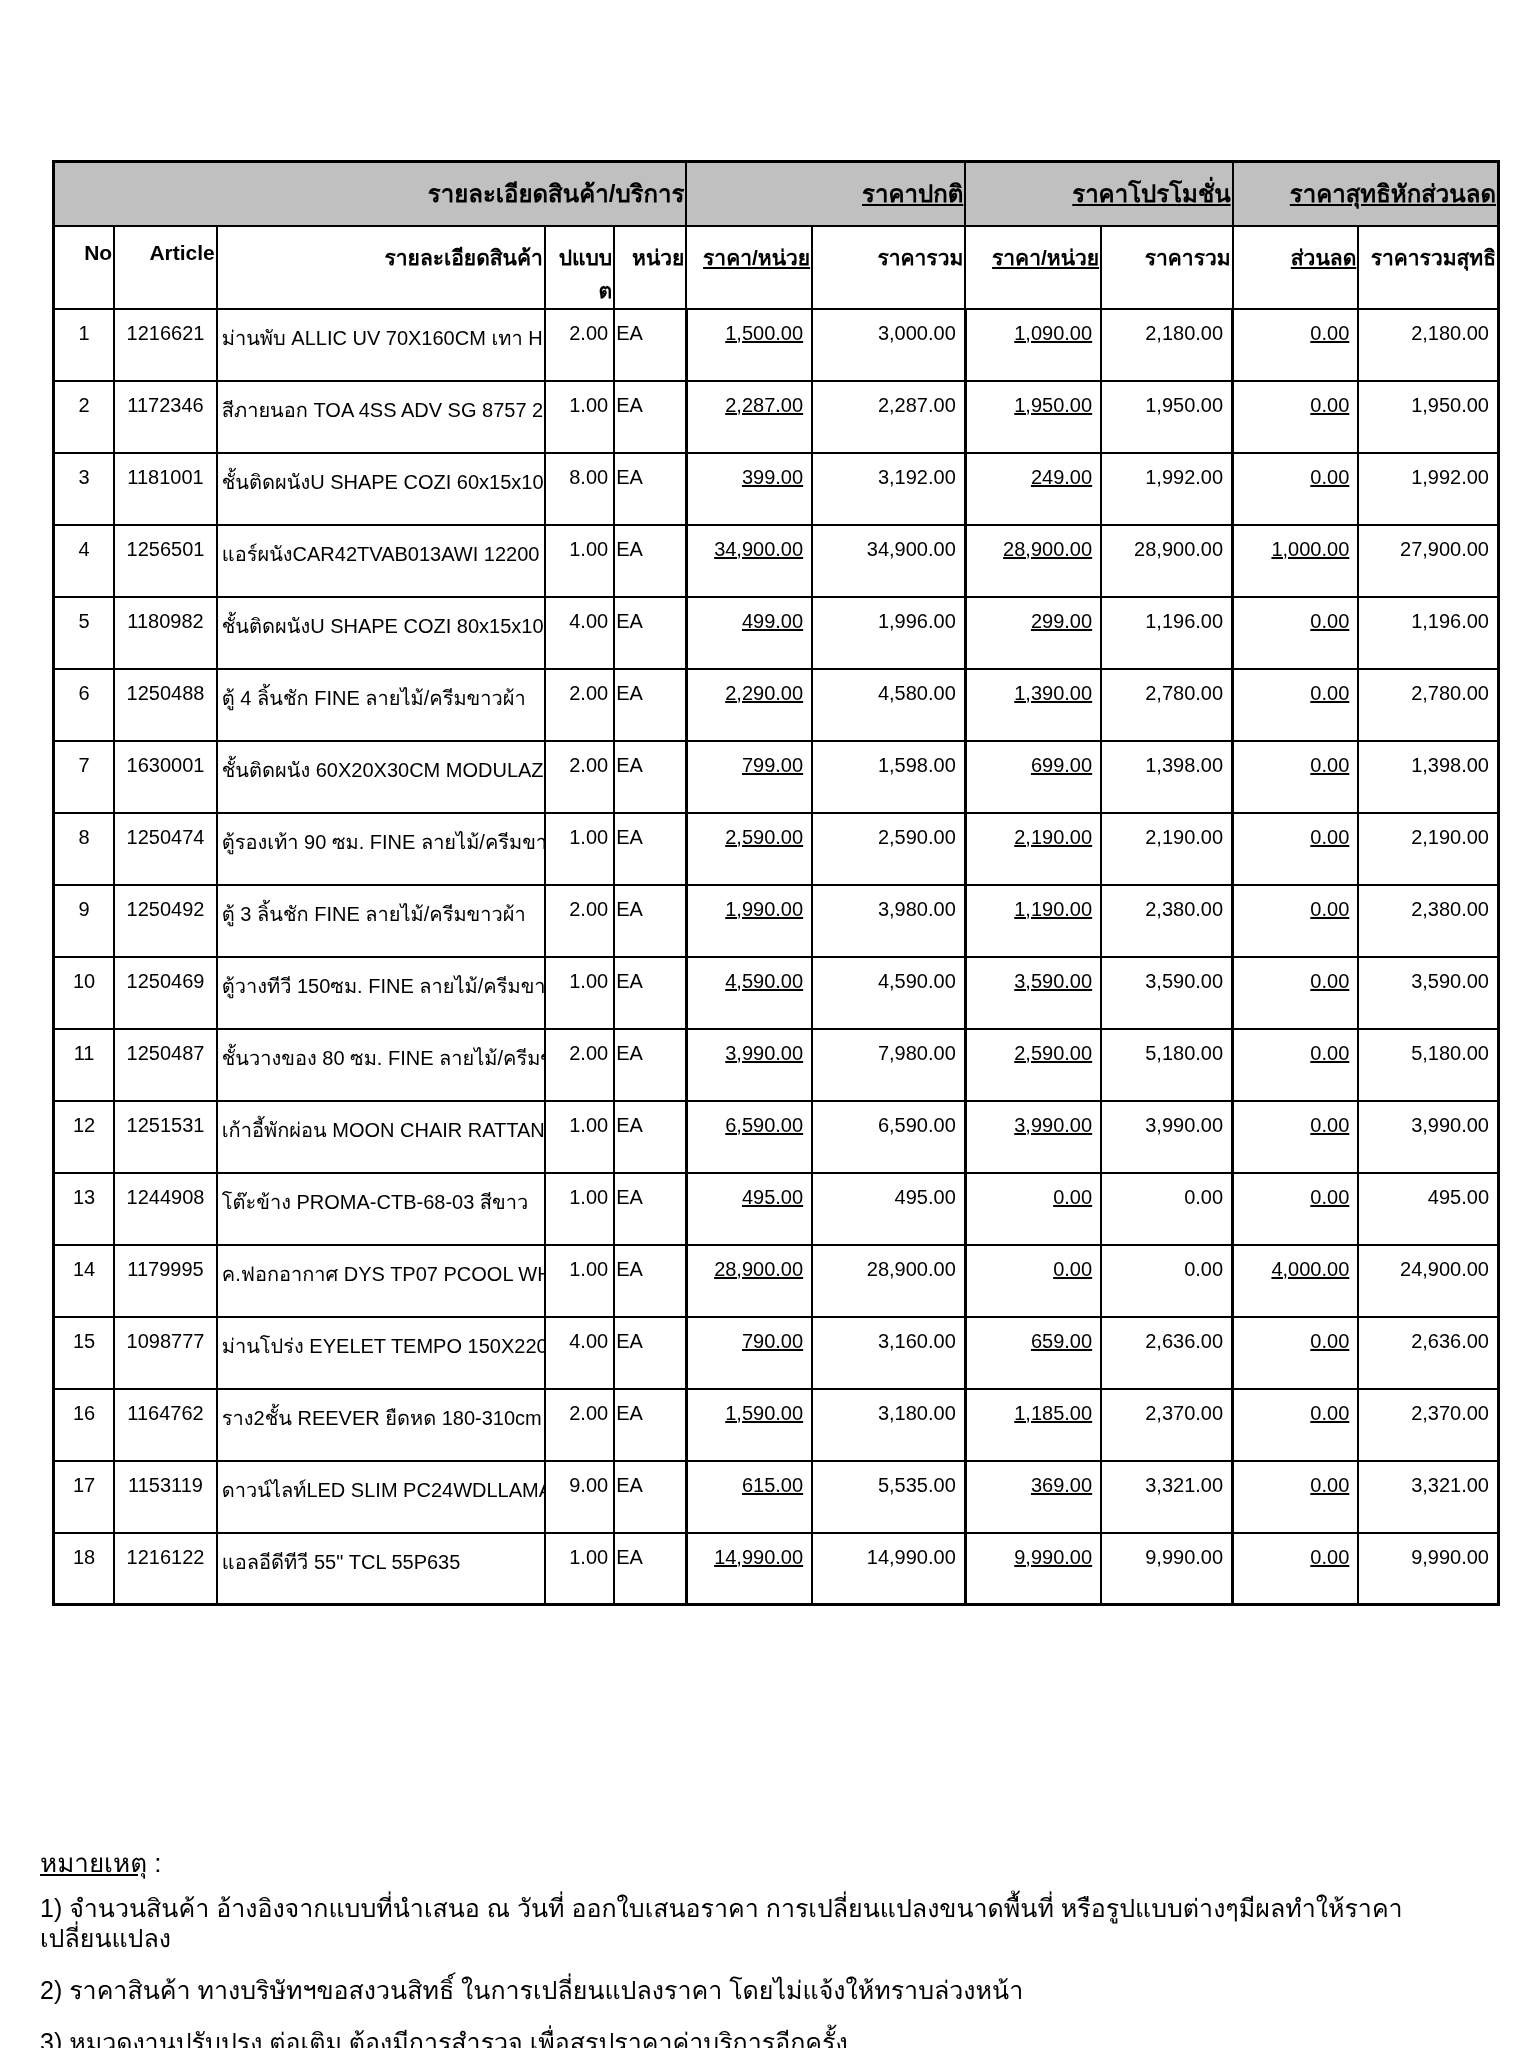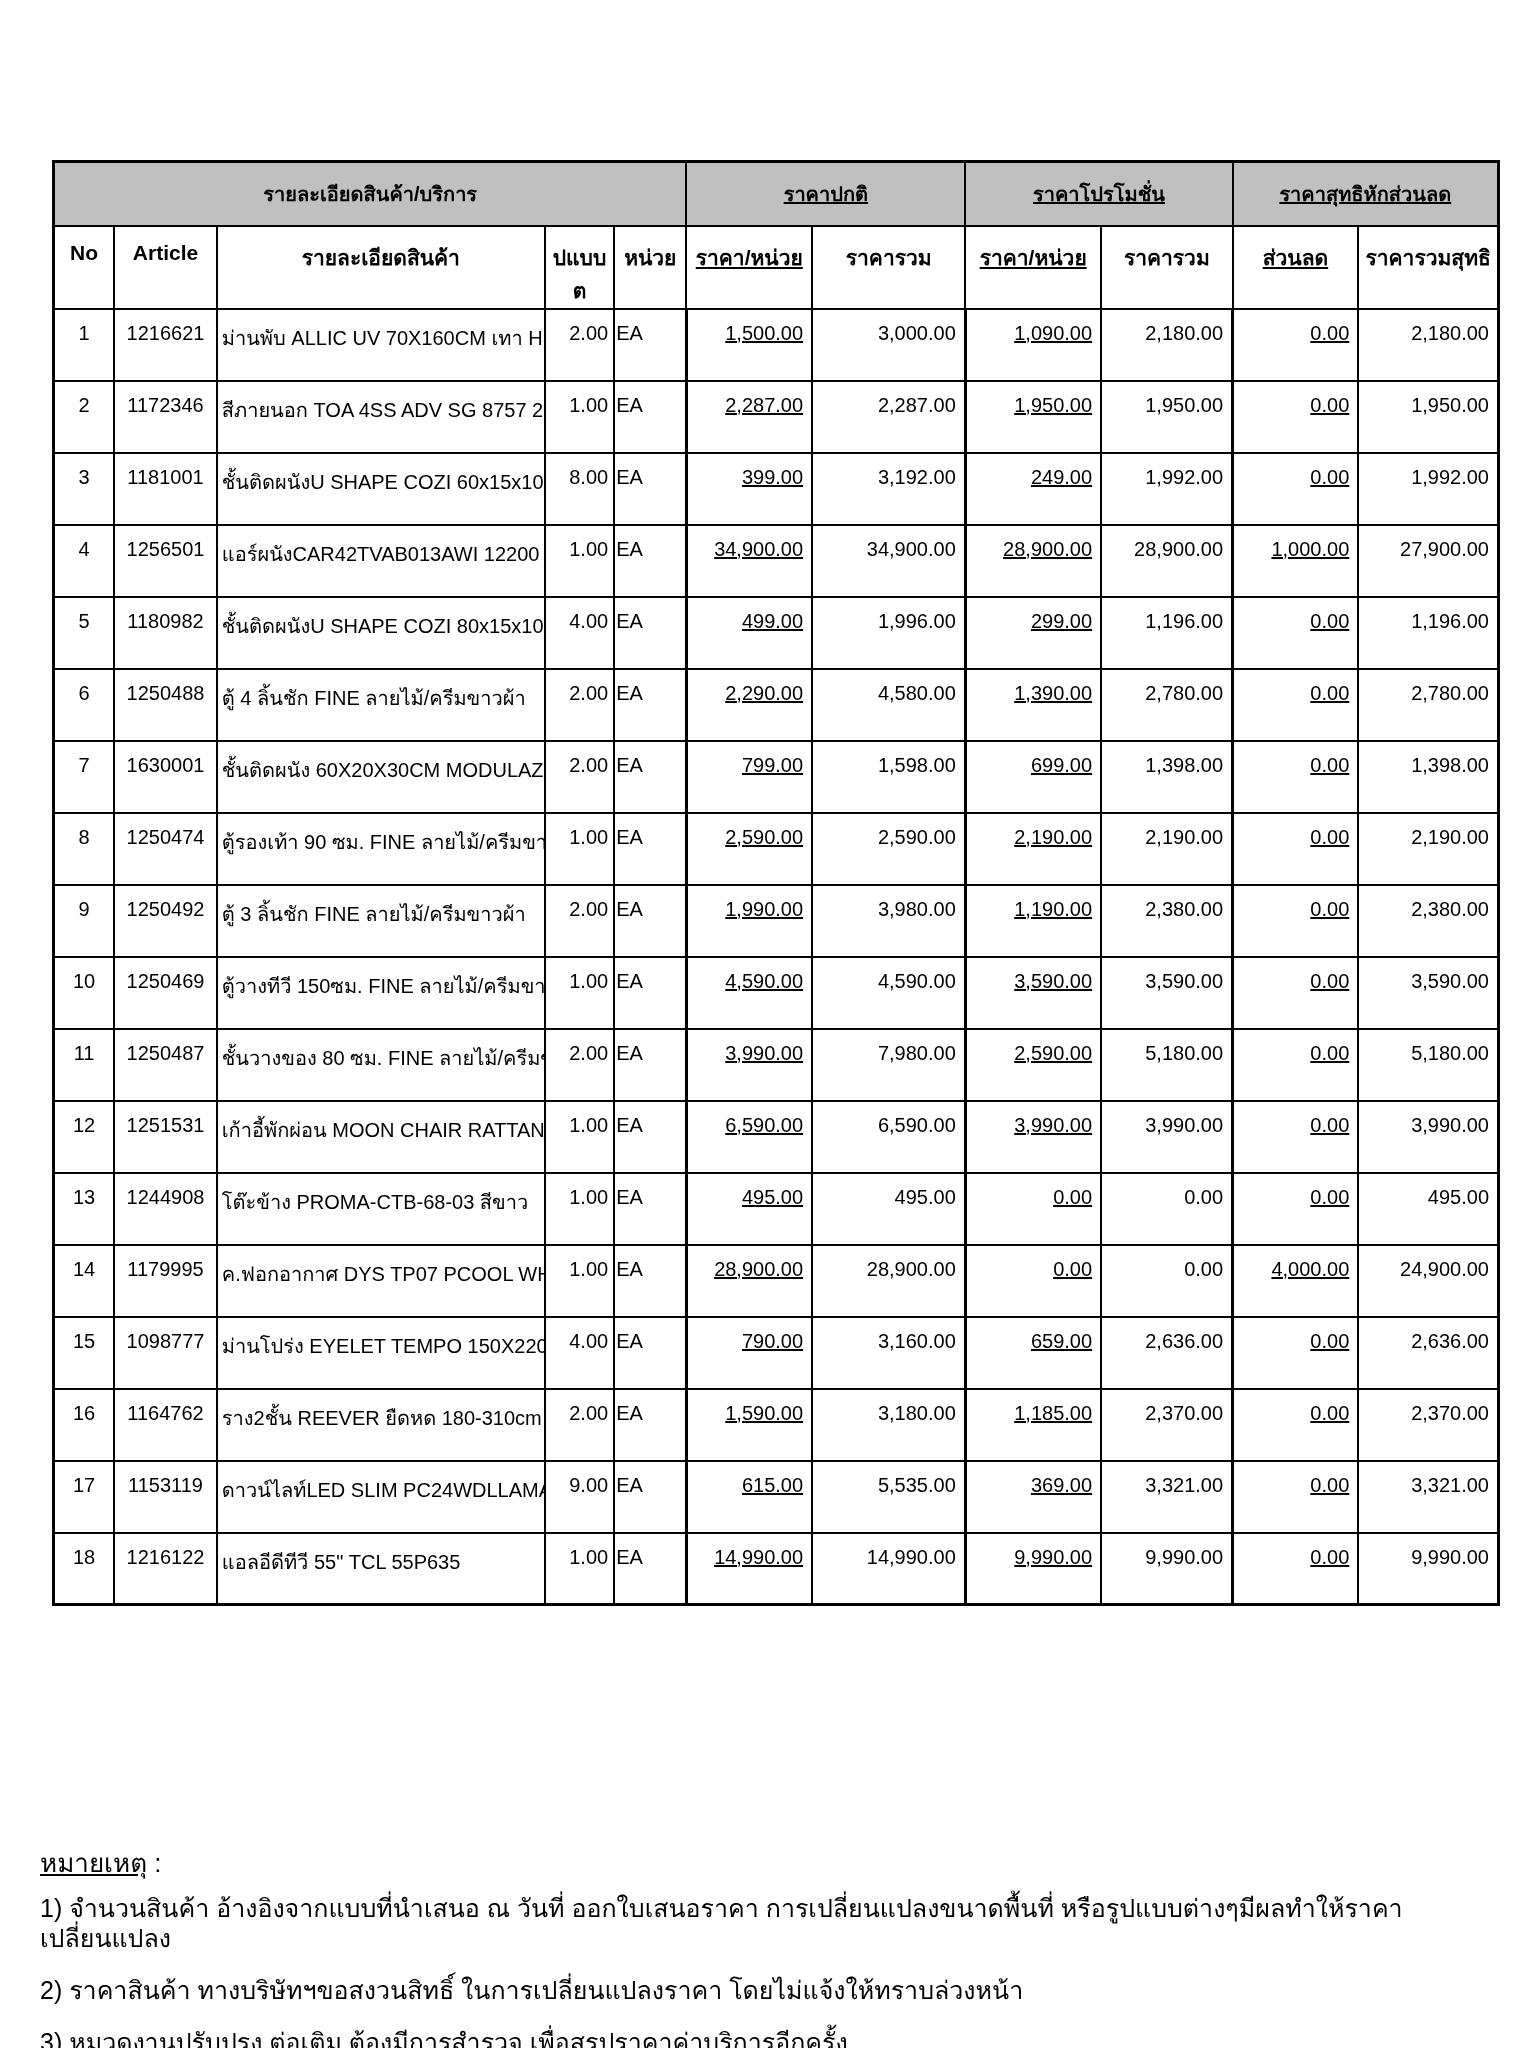--- a/index.html
+++ b/index.html
@@ -51,31 +51,31 @@
     border: 3px solid #000000;
   }
   .quote-table th, .quote-table td {
     border: 2px solid #000000;
     box-sizing: border-box;
     overflow: hidden;
   }
   .group-header th {
     background: #c0c0c0;
     height: 64px;
-    font-size: 20px;
+    font-size: 24px;
     font-weight: bold;
-    text-align: center;
+    text-align: right;
     vertical-align: middle;
   }
   .sub-header th {
     background: #ffffff;
     height: 74px;
     font-size: 21px;
     font-weight: bold;
-    text-align: center;
+    text-align: right;
     vertical-align: top;
     padding-top: 14px;
   }
   .quote-table tbody td {
     height: 72px;
     font-size: 20px;
     vertical-align: top;
     padding-top: 12px;
     white-space: nowrap;
   }

